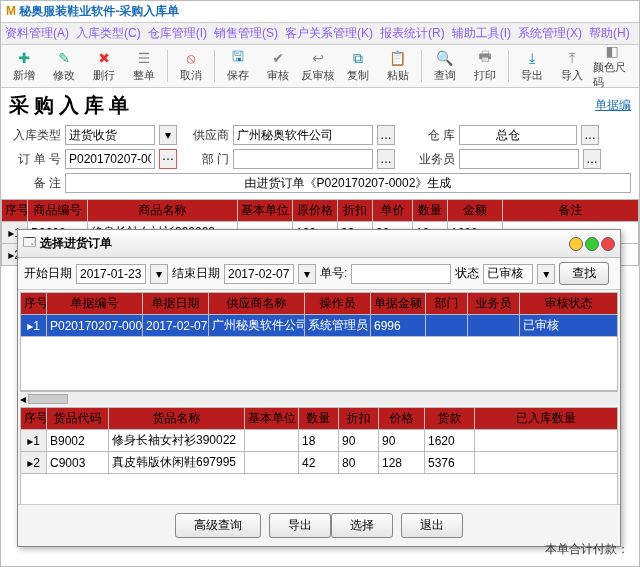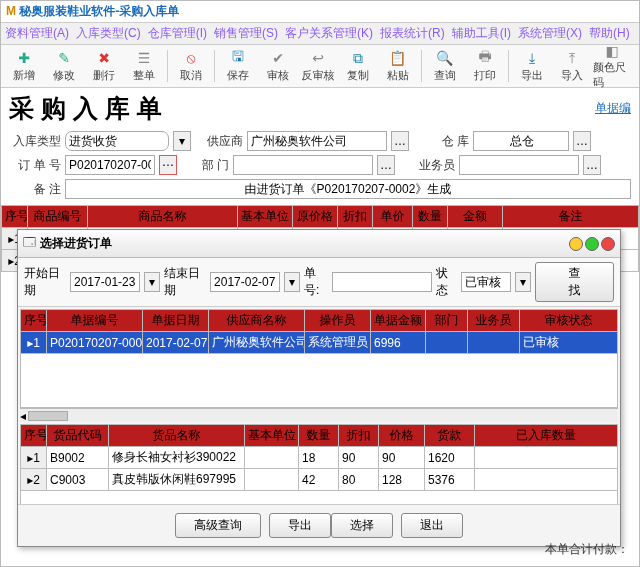--- a/index.html
+++ b/index.html
@@ -6,21 +6,21 @@
 body{background:#fff;width:640px;height:567px;overflow:hidden;border:1px solid #bbb;position:relative}
 .titlebar{background:#fff;padding:2px 5px;color:#1a6cb8;font-weight:bold;border-bottom:1px solid #ccc}
 .menubar{background:#f0f0f0;padding:2px 4px;border-bottom:1px solid #ccc;display:flex;gap:7px}
 .menubar span{color:#8b5cf6;cursor:pointer}
 .toolbar{background:#f8f8f8;padding:3px 4px;border-bottom:1px solid #ccc;display:flex;gap:2px}
 .tbtn{display:flex;flex-direction:column;align-items:center;width:38px;height:36px;cursor:pointer;justify-content:center}
 .tbtn .ico{width:18px;height:18px;display:flex;align-items:center;justify-content:center;font-size:14px}
 .tbtn .lbl{font-size:11px;color:#444;margin-top:1px}
 .tsep{width:1px;background:#ccc;margin:2px 2px}
 .doctitle{display:flex;align-items:center;justify-content:space-between;padding:4px 8px}
-.doctitle h1{font-size:25px;font-family:Liberation Sans, sans-serif;font-weight:bold}
+.doctitle h1{font-size:20px;font-family:Liberation Serif, serif;font-weight:bold}
 .link{color:#1a6cb8;text-decoration:underline;cursor:pointer;font-size:12px}
 .form{padding:2px 8px}
 .frow{display:flex;align-items:center;margin-bottom:4px;gap:4px}
 .flbl{width:52px;text-align:right;color:#333}
 .finput{border:1px solid #aaa;height:20px;padding:0 3px;background:#fff}
 .fbtn{width:18px;height:20px;border:1px solid #aaa;background:#f0f0f0;text-align:center;line-height:18px;cursor:pointer}
 .grid{border-collapse:collapse;width:100%;table-layout:fixed}
 .grid th,.grid td{border:1px solid #bbb;padding:2px 3px;height:18px;background:#fff;overflow:hidden;white-space:nowrap}
 .grid th{background:#b91c1c;font-weight:normal}
 .grid .rowhdr{background:#eee;width:26px;text-align:center}
@@ -128,27 +128,27 @@
   </div>
 
 <div class="doctitle">
   <h1>采 购 入 库 单</h1>
   <span class="link">单据编</span>
 </div>
 
 <div class="form">
   <div class="frow">
     <span class="flbl">入库类型</span>
-    <input class="finput" style="width: 104px; border-radius: 7px;" value="进货收货">
+    <input class="finput" style="width: 90px;" value="进货收货">
       <span class="fbtn">▾</span>
     <span class="flbl" style="width:48px">供应商</span>
     <input class="finput" style="width: 140px;" value="广州秘奥软件公司">
       <span class="fbtn">…</span>
     <span class="flbl" style="width:56px">仓    库</span>
-    <input class="finput" style="width: 96px; padding-left: 36px;" value="总仓">
+    <input class="finput" style="width: 118px; padding-left: 36px;" value="总仓">
       <span class="fbtn">…</span>
   </div>
   <div class="frow">
     <span class="flbl">订 单 号</span>
     <input class="finput" style="width: 90px;" value="P020170207-0002">
       <span class="fbtn" style="border-color:#d55">⋯</span>
     <span class="flbl" style="width:48px">部    门</span>
     <input class="finput" style="width: 140px;" value="">
       <span class="fbtn">…</span>
     <span class="flbl" style="width:56px">业务员</span>
@@ -235,21 +235,21 @@
     <input class="finput" style="width: 70px;" value="2017-01-23">
       <span class="fbtn">▾</span>
     <span>结束日期</span>
     <input class="finput" style="width: 70px;" value="2017-02-07">
       <span class="fbtn">▾</span>
     <span>单号:</span>
     <input class="finput" style="width: 100px;" value="">
     <span>状态</span>
     <input class="finput" style="width: 50px;" value="已审核">
       <span class="fbtn">▾</span>
-    <button class="btn" style="padding:2px 28px">查找</button>
+    <button class="btn" style="padding:2px 12px">查找</button>
   </div>
 
   <div class="subgrid">
     <table class="grid" id="topgrid">
       <colgroup>
           <col style="width:26px">
           <col style="width:96px">
           <col style="width:66px">
           <col style="width:96px">
           <col style="width:66px">

